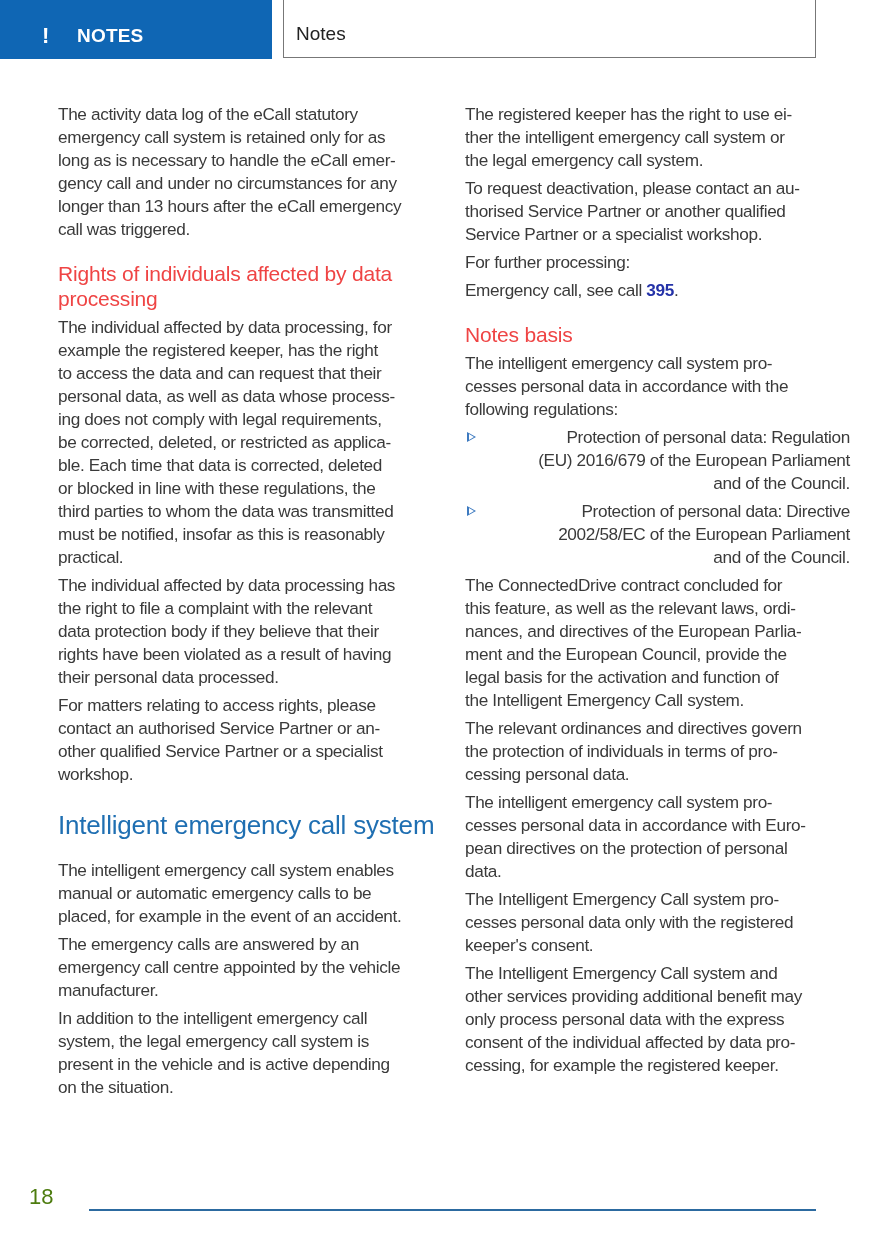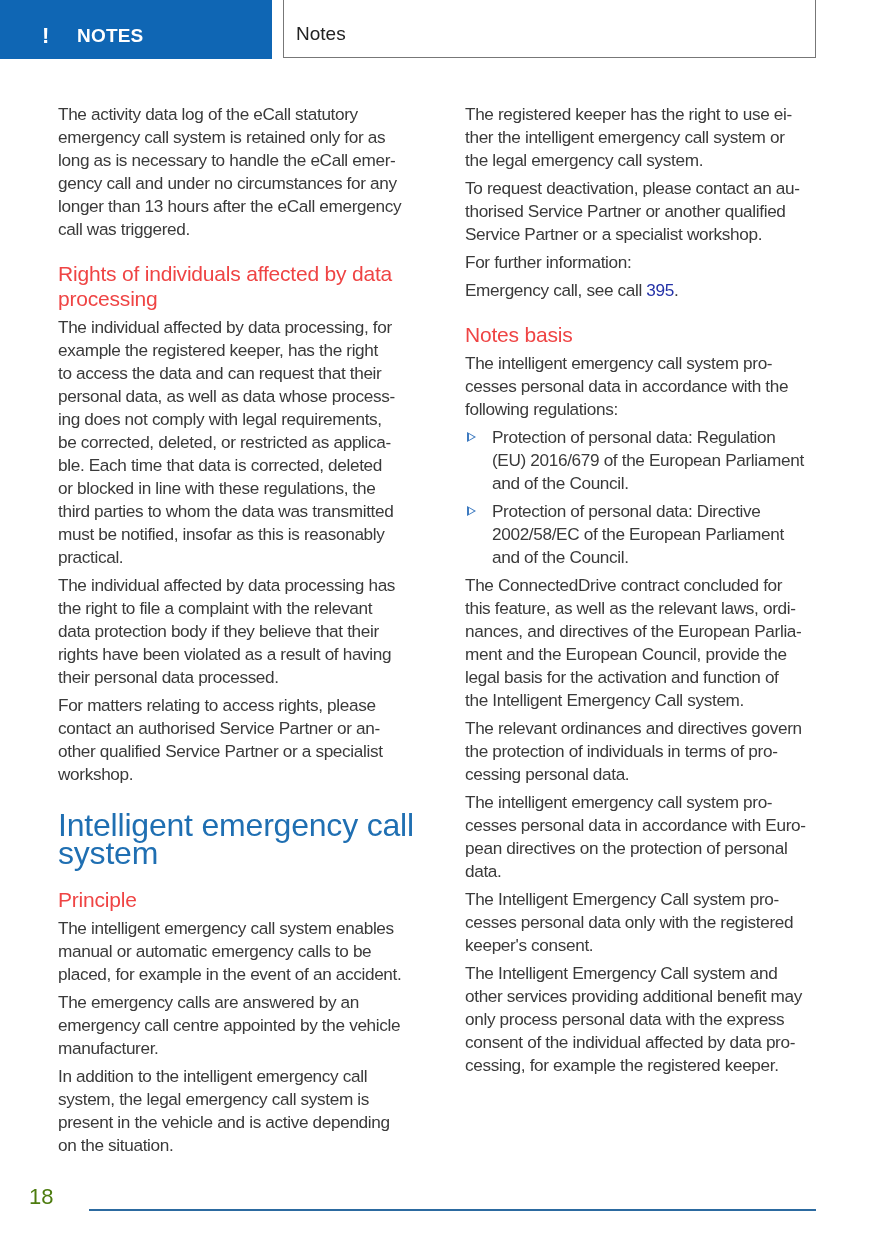--- a/index.html
+++ b/index.html
@@ -16,24 +16,24 @@
   .hdr-title { position: absolute; left: 12px; top: 25px; font-size: 19px; color: #222;
                font-family: "Liberation Sans", sans-serif; }
 
   .col { position: absolute; top: 103px; width: 385px; margin-left: 28px; }
   .col-left { left: 30px; }
   .col-right { left: 437px; }
   p { margin: 0 0 5px 0; font-size: 17.2px; line-height: 23px; letter-spacing: -0.35px;
       font-family: "Liberation Sans", sans-serif; color: #3a3a3a; white-space: nowrap; }
   h3 { margin: 0; font-weight: normal; color: #ef4444; font-size: 21px; line-height: 25px;
        font-family: "Liberation Sans", sans-serif; letter-spacing: -0.2px; }
-  h2 { margin: 0; font-weight: normal; color: #1f6fb2; font-size: 32px; line-height: 28px;
+  h2 { margin: 0; font-weight: normal; color: #1f6fb2; font-size: 26px; line-height: 28px;
        font-family: "Liberation Sans", sans-serif; letter-spacing: -0.2px; }
-  .link { color: #2432a8; }
-  ul.tri { list-style: none; margin: 0 0 5px 0; padding: 0; }
+  .link { color: #2432a8; font-weight: bold; }
+  ul.tri { list-style: none; margin: 0 0 5px 0; padding: 0; text-align: right; }
   ul.tri li { position: relative; padding-left: 27px; margin-bottom: 5px; }
   ul.tri li p { margin: 0; }
   .tri-icon { position: absolute; left: 2px; top: 6px; width: 0; height: 0;
               border-left: 9px solid #3d7ac0; border-top: 5.5px solid transparent;
               border-bottom: 5.5px solid transparent; }
   .tri-icon::after { content: ""; position: absolute; left: -7.5px; top: -3px; width: 0; height: 0;
               border-left: 5px solid #fff; border-top: 3px solid transparent; border-bottom: 3px solid transparent; }
 
   .footer-num { position: absolute; left: 29px; top: 1184px; font-size: 22px; color: #4d7c0f;
                 font-family: "Liberation Sans", sans-serif; }
@@ -53,30 +53,29 @@
 <div class="col col-left">
   <p>The activity data log of the eCall statutory<br>emergency call system is retained only for as<br>long as is necessary to handle the eCall emer-<br>gency call and under no circumstances for any<br>longer than 13 hours after the eCall emergency<br>call was triggered.</p>
 
   <h3 style="margin-top:20px; margin-bottom:5px;">Rights of individuals affected by data<br>processing</h3>
   <p>The individual affected by data processing, for<br>example the registered keeper, has the right<br>to access the data and can request that their<br>personal data, as well as data whose process-<br>ing does not comply with legal requirements,<br>be corrected, deleted, or restricted as applica-<br>ble. Each time that data is corrected, deleted<br>or blocked in line with these regulations, the<br>third parties to whom the data was transmitted<br>must be notified, insofar as this is reasonably<br>practical.</p>
   <p>The individual affected by data processing has<br>the right to file a complaint with the relevant<br>data protection body if they believe that their<br>rights have been violated as a result of having<br>their personal data processed.</p>
   <p>For matters relating to access rights, please<br>contact an authorised Service Partner or an-<br>other qualified Service Partner or a specialist<br>workshop.</p>
 
   <h2 style="margin-top:25px; margin-bottom:20px;">Intelligent emergency call system</h2>
 
-  <h3 style="margin-bottom:5px;">Principle</h3>
   <p>The intelligent emergency call system enables<br>manual or automatic emergency calls to be<br>placed, for example in the event of an accident.</p>
   <p>The emergency calls are answered by an<br>emergency call centre appointed by the vehicle<br>manufacturer.</p>
   <p>In addition to the intelligent emergency call<br>system, the legal emergency call system is<br>present in the vehicle and is active depending<br>on the situation.</p>
 </div>
 
 <div class="col col-right">
   <p>The registered keeper has the right to use ei-<br>ther the intelligent emergency call system or<br>the legal emergency call system.</p>
   <p>To request deactivation, please contact an au-<br>thorised Service Partner or another qualified<br>Service Partner or a specialist workshop.</p>
-  <p>For further information:</p>
+  <p>For further processing:</p>
   <p>
     <span>Emergency call, see call </span><span class="link">395</span><span>.</span>
   </p>
 
   <h3 style="margin-top:20px; margin-bottom:5px;">Notes basis</h3>
   <p>The intelligent emergency call system pro-<br>cesses personal data in accordance with the<br>following regulations:</p>
 
   <ul class="tri">
     <li>
       <span class="tri-icon"></span>

